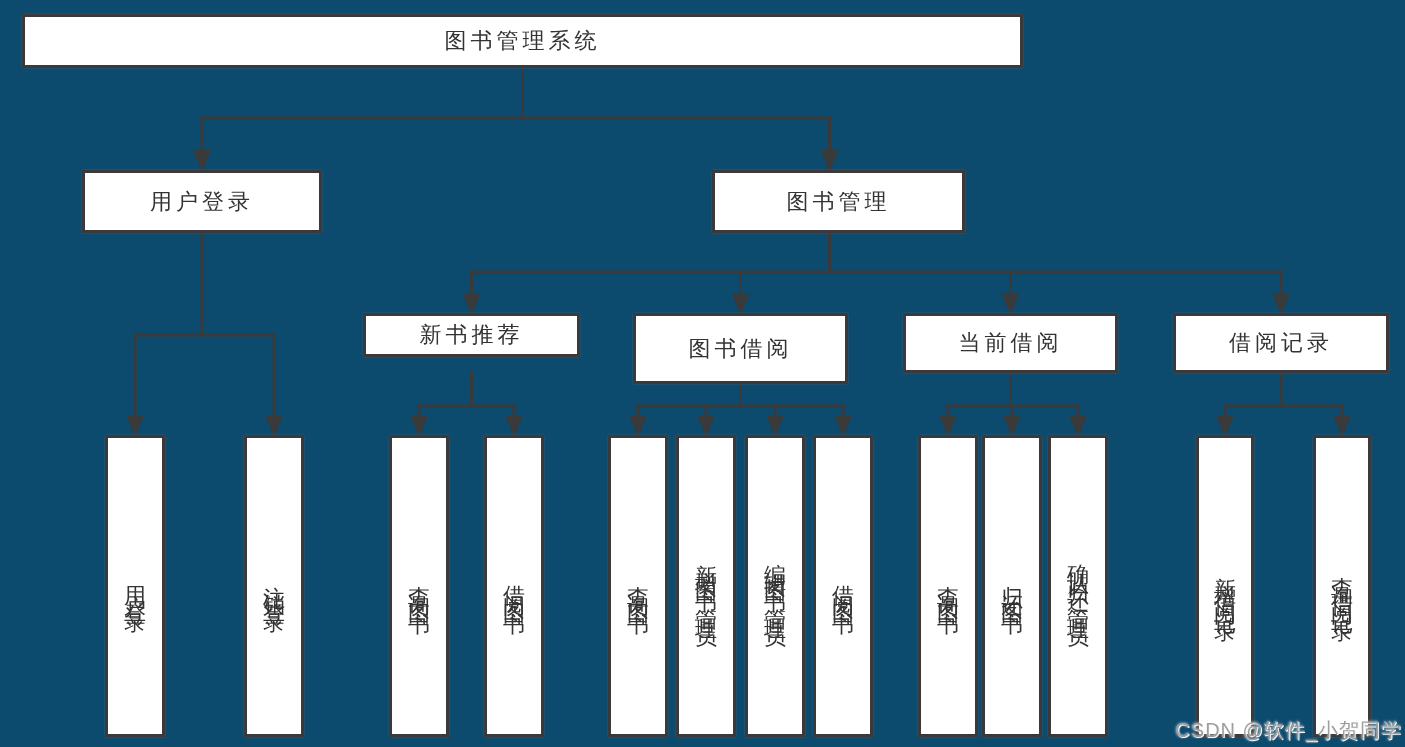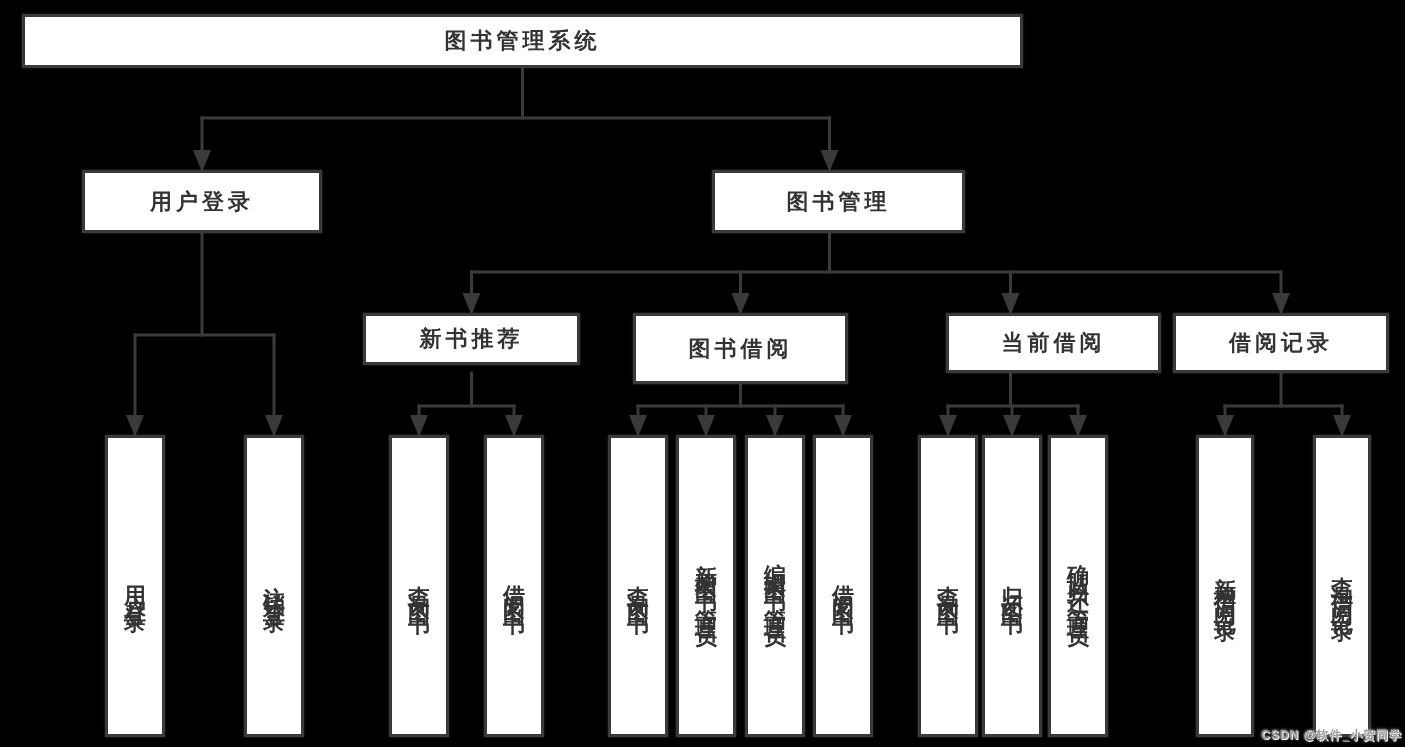--- a/index.html
+++ b/index.html
@@ -1,23 +1,22 @@
 <!DOCTYPE html>
 <html><head>
 <meta charset="utf-8">
 <style>
   html, body { margin: 0; padding: 0; background: #ffffff; }
   #canvas {
     position: relative;
     width: 1405px;
     height: 747px;
-    background: #000000;
+    background: #0c4a6e;
     font-family: "Liberation Sans", "DejaVu Sans", sans-serif;
     overflow: hidden;
-    font-weight: bold;
   }
   #connectors {
     position: absolute;
     left: 0; top: 0;
     width: 1405px; height: 747px;
     z-index: 1;
   }
   .node {
     position: absolute;
     box-sizing: border-box;
@@ -41,21 +40,21 @@
     text-orientation: mixed;
     letter-spacing: 9px;
     white-space: normal;
     font-size: 22px;
   }
   #watermark {
     position: absolute;
     right: 3px;
     bottom: 3px;
     z-index: 3;
-    font-size: 12px;
+    font-size: 20px;
     letter-spacing: 1px;
     color: #9e9e9e;
     text-shadow: 0 0 3px #ffffff, 1px 1px 0 #f2f2f2;
     margin-left: 20px;
   }
 </style>
 </head>
 <body>
 
 <div id="canvas">
@@ -117,27 +116,27 @@
 
   <div class="node horiz" style="left: 22px; top: 14px; width: 1001px; height: 54px;">
     <span class="lbl">图书管理系统</span>
   </div>
   <div class="node horiz" style="left: 82px; top: 170px; width: 240px; height: 63px;">
     <span class="lbl">用户登录</span>
   </div>
   <div class="node horiz" style="left: 712px; top: 170px; width: 253px; height: 63px;">
     <span class="lbl">图书管理</span>
   </div>
-  <div class="node horiz" style="left: 363px; top: 313px; width: 217px; height: 52px;">
+  <div class="node horiz" style="left: 363px; top: 313px; width: 217px; height: 44px;">
     <span class="lbl">新书推荐</span>
   </div>
   <div class="node horiz" style="left: 633px; top: 313px; width: 215px; height: 71px;">
     <span class="lbl">图书借阅</span>
   </div>
-  <div class="node horiz" style="left: 946px; top: 313px; width: 215px; height: 60px;">
+  <div class="node horiz" style="left: 903px; top: 313px; width: 215px; height: 60px;">
     <span class="lbl">当前借阅</span>
   </div>
   <div class="node horiz" style="left: 1173px; top: 313px; width: 216px; height: 60px;">
     <span class="lbl">借阅记录</span>
   </div>
 
   <div class="node vert" style="left: 105px; top: 435px; width: 60px; height: 302px;">
     <span class="lbl">用户登录</span>
   </div>
   <div class="node vert" style="left: 244px; top: 435px; width: 60px; height: 302px;">

